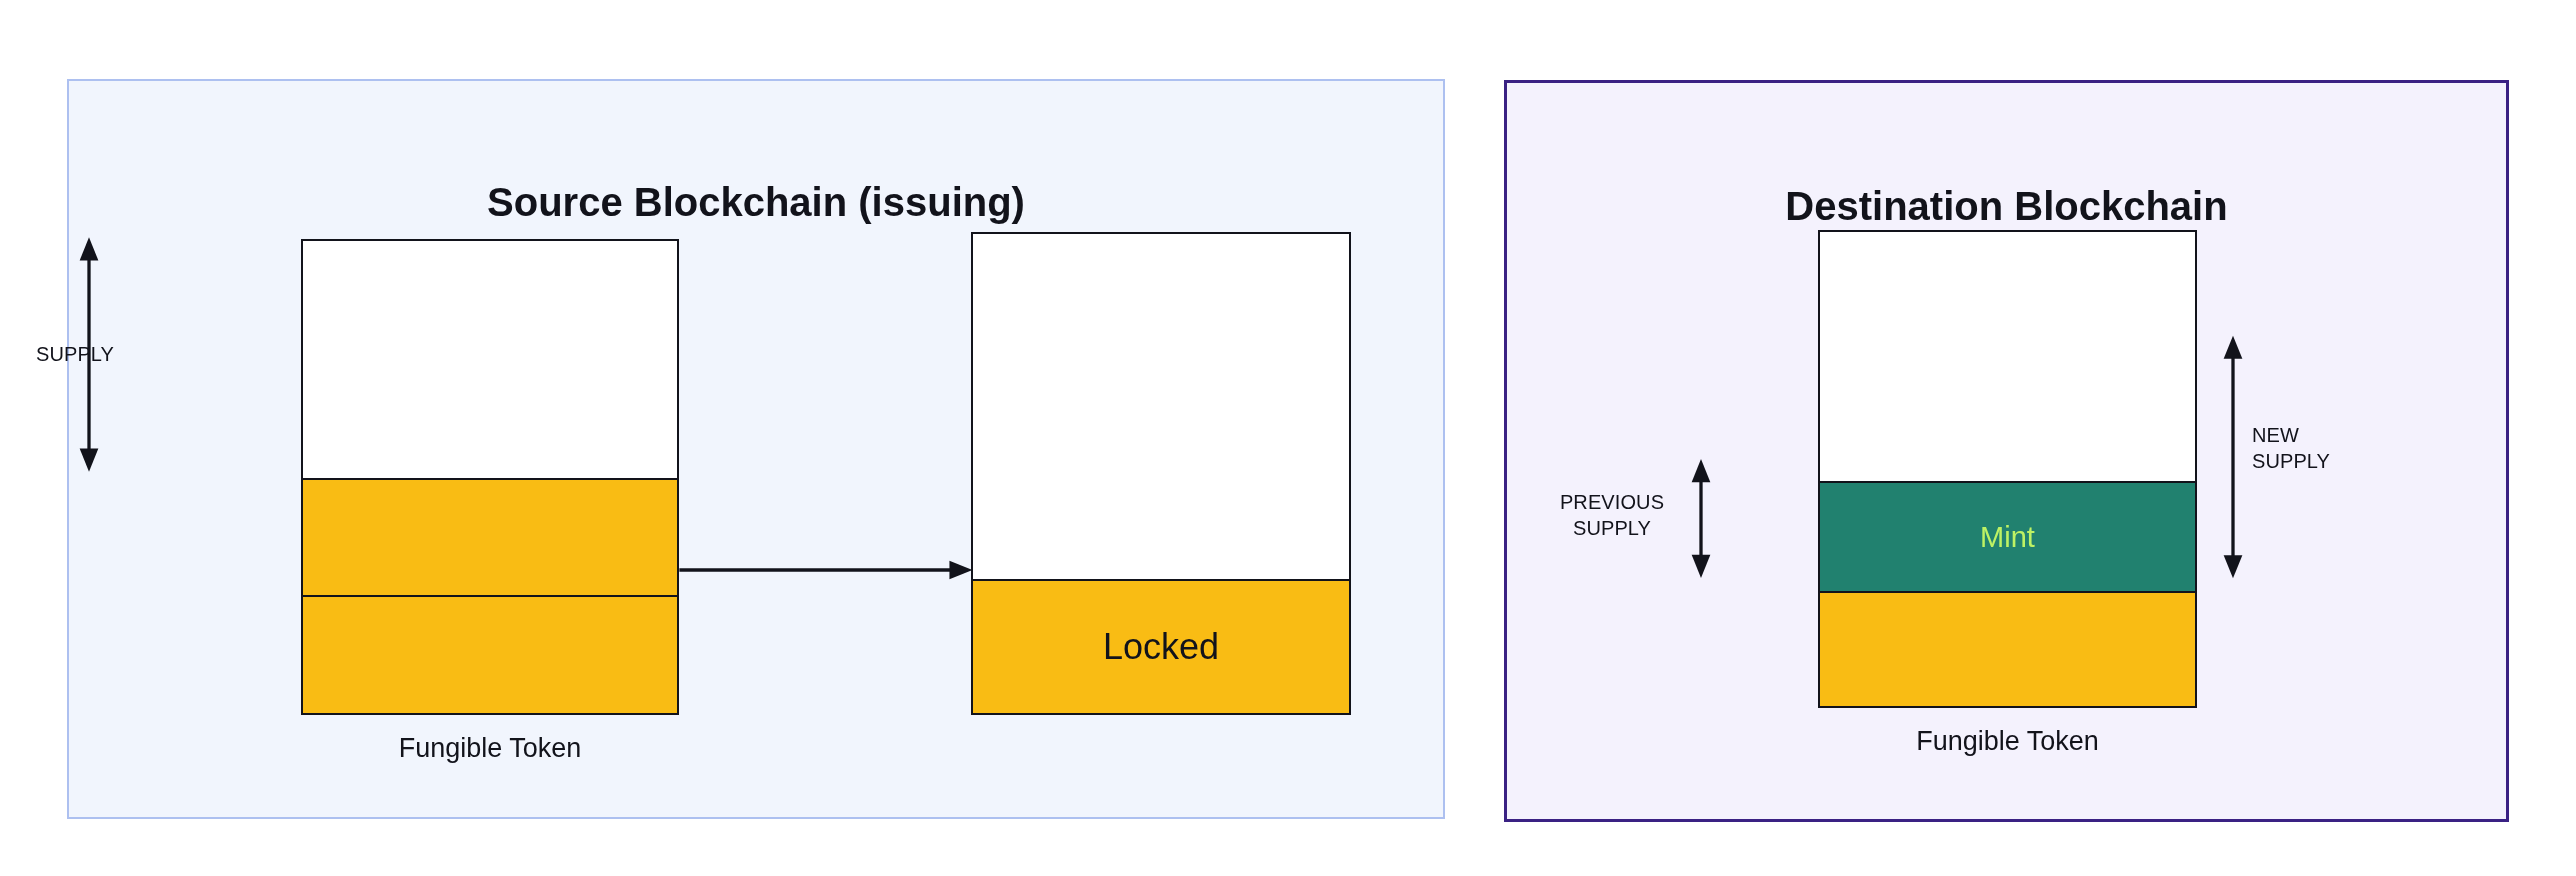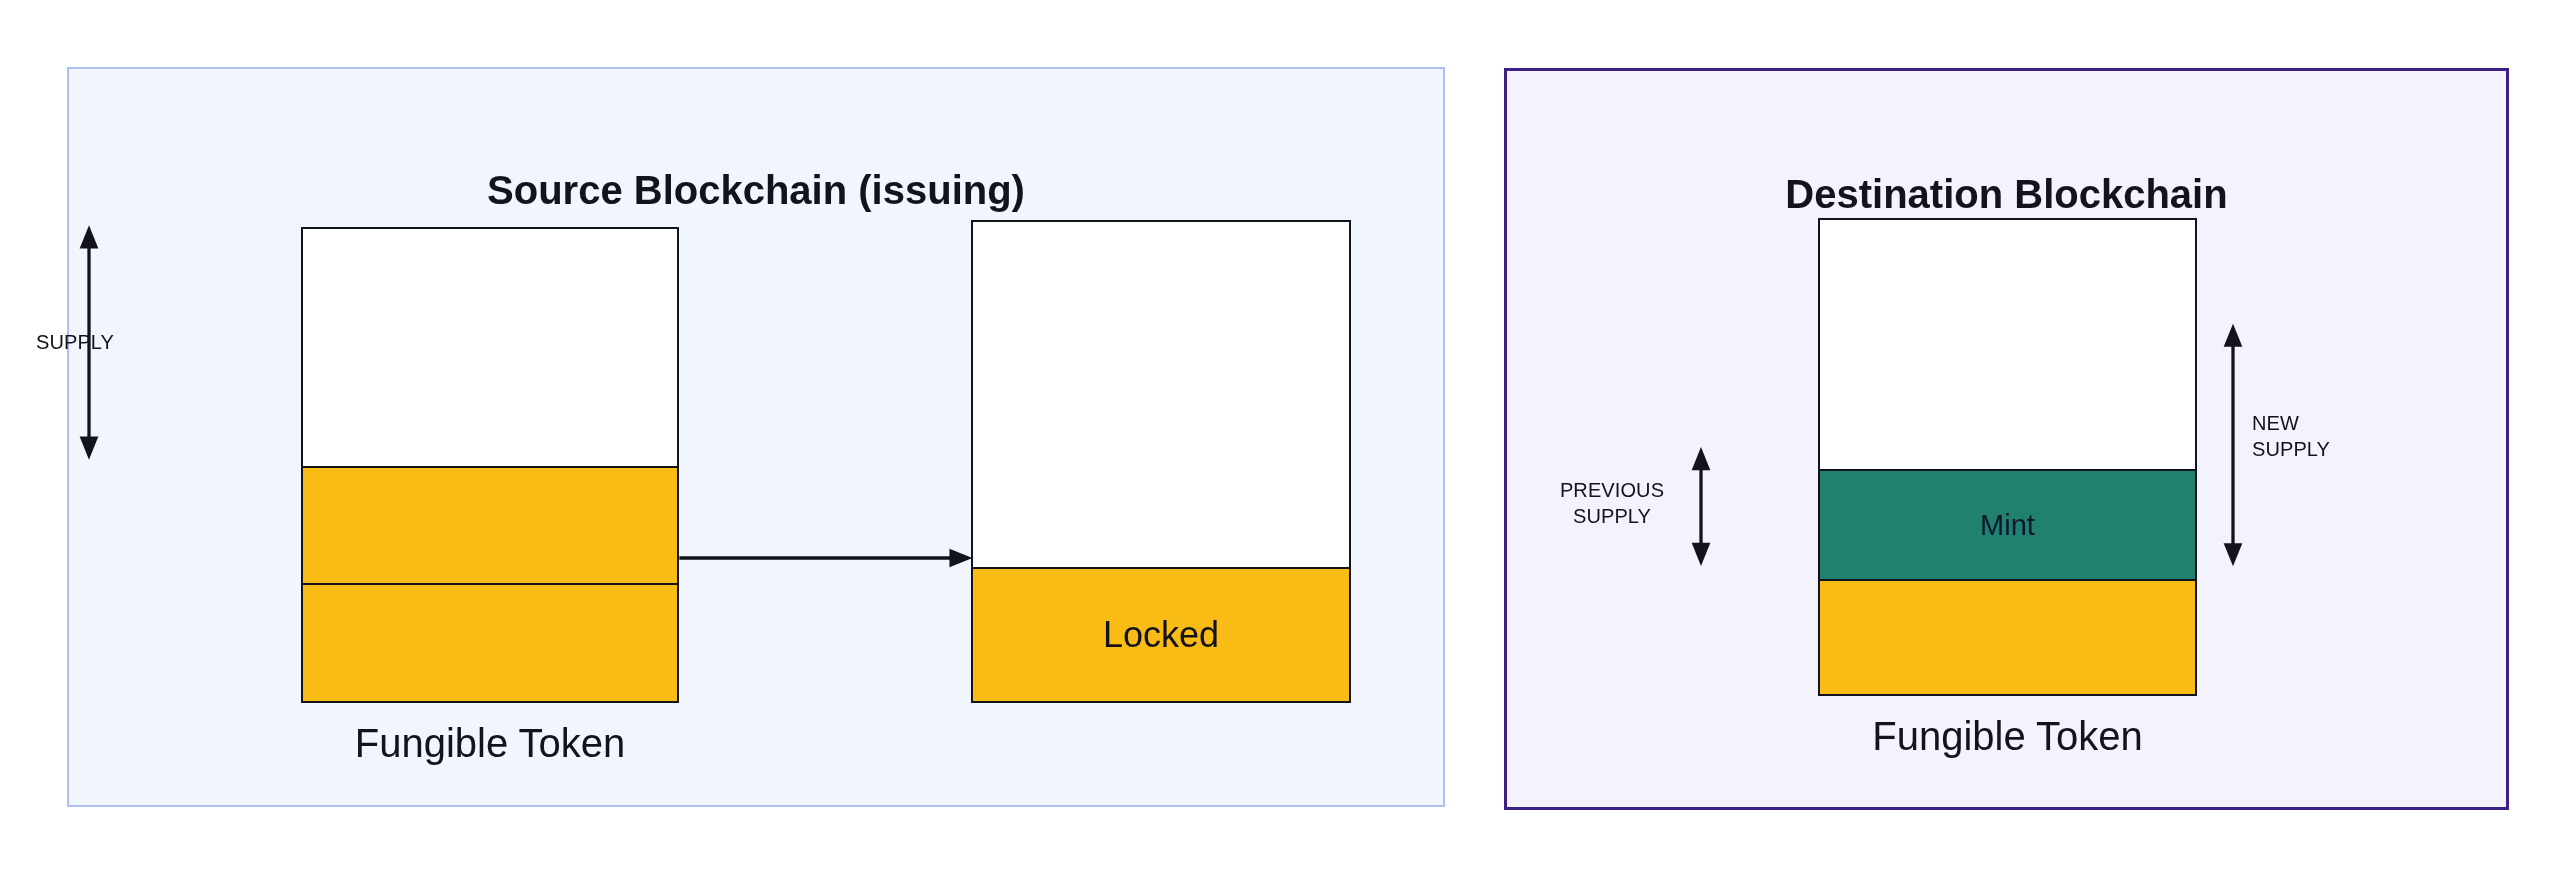--- a/index.html
+++ b/index.html
@@ -10,21 +10,21 @@
   body {
     width: 2576px;
     height: 877px;
     font-family: "Liberation Sans", sans-serif;
     position: relative;
     overflow: hidden;
   }
 
   .stage {
     position: absolute;
-    left: 0; top: 0;
+    left: 0; top: 12px;
     width: 2576px;
     height: 654px;
   }
 
   
   .panel {
     position: absolute;
     box-sizing: border-box;
   }
   .panel-source {
@@ -95,29 +95,29 @@
     background: #21816f;
     border-top: 2.8px solid #12131b;
   }
   .seg-label {
     font-size: 36px;
     color: #12131b;
     line-height: 1;
   }
   .seg-label-light {
     font-size: 29px;
-    color: #0f172a;
+    color: #bef264;
     line-height: 1;
   }
 
   .caption {
     position: absolute;
     width: 100%;
     text-align: center;
-    font-size: 40px;
+    font-size: 27px;
     color: #12131b;
     white-space: nowrap;
   }
 
   
   .measure {
     position: absolute;
   }
   .measure svg { display: block; }
 

